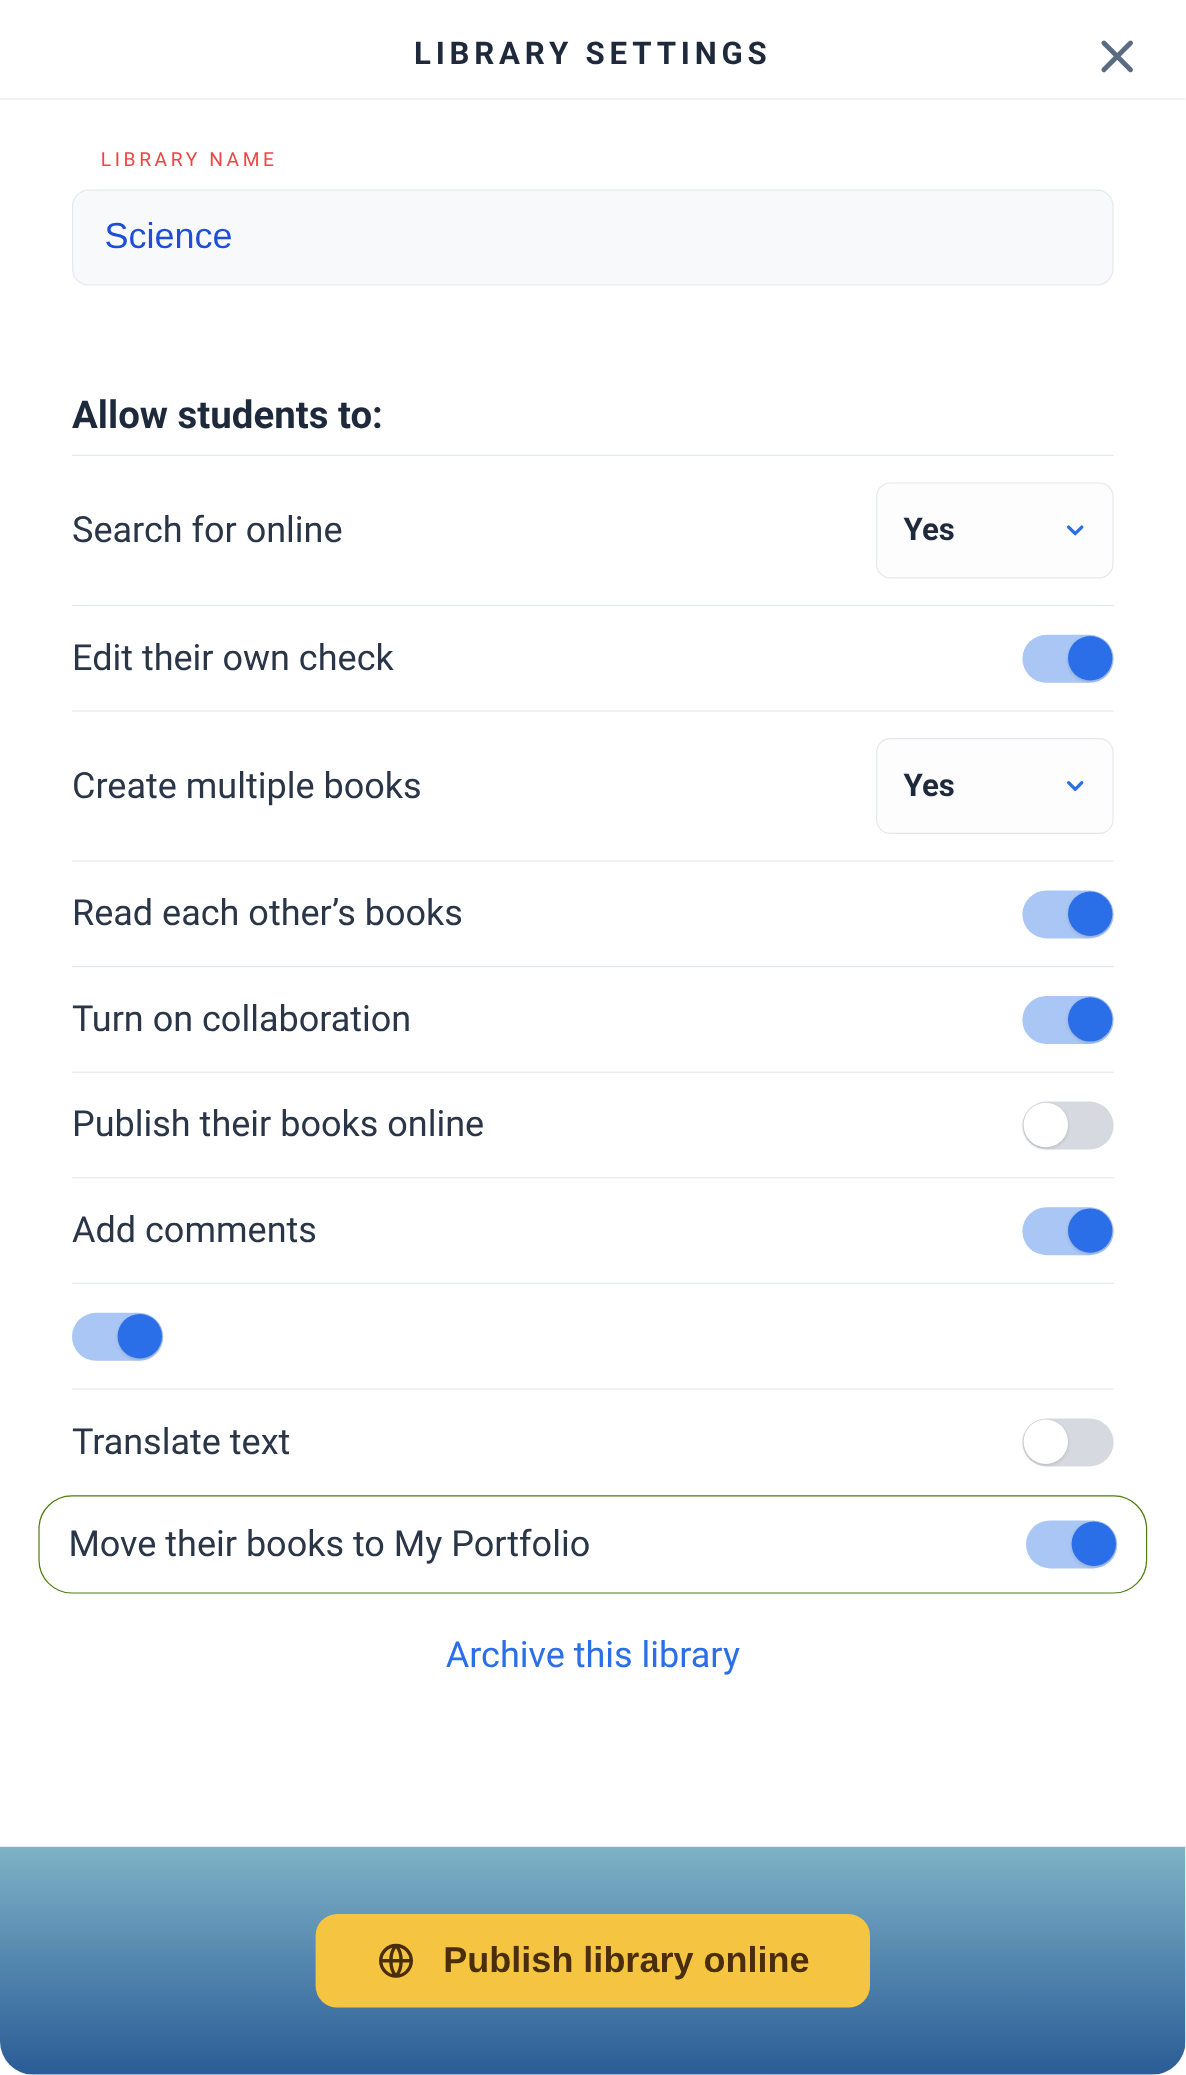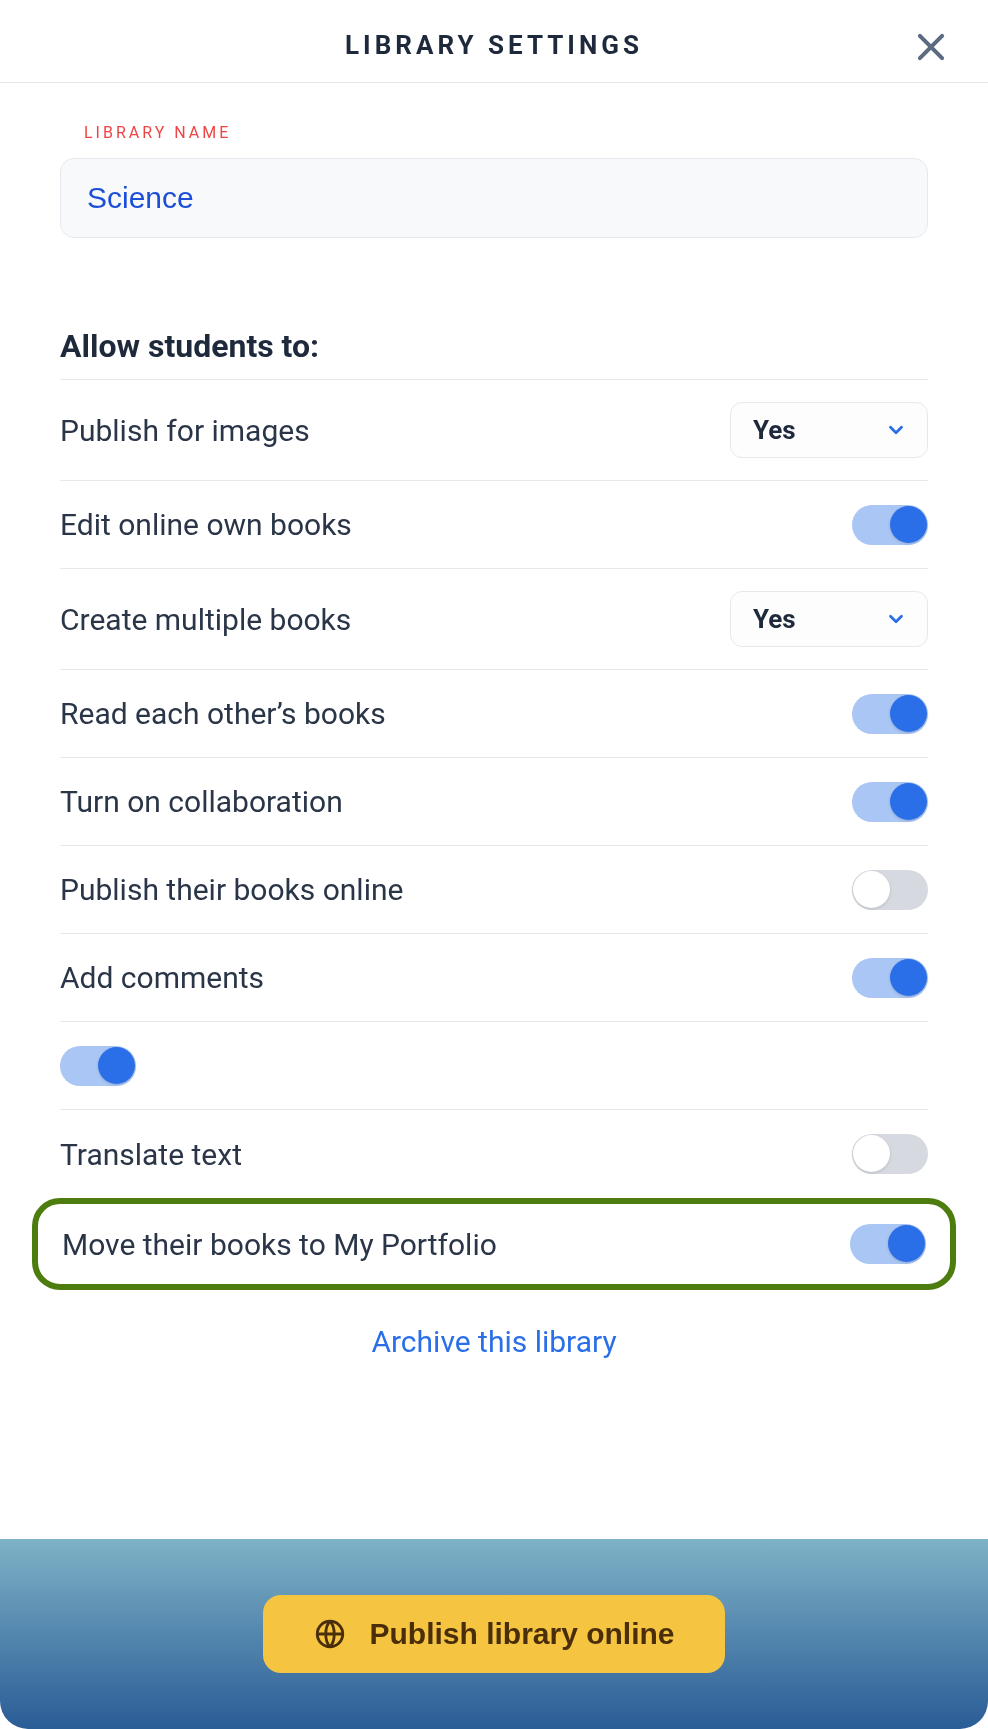--- a/index.html
+++ b/index.html
@@ -86,21 +86,21 @@
   border-bottom: 1px solid #e5e8ed;
   min-height: 88px;
 }
 .row-last { border-bottom: none; }
 .row-label {
   font-size: 30px;
   color: #2a3648;
 }
 .select {
   width: 198px;
-  height: 56px;
+  height: 80px;
   border: 1px solid #e5e8ed;
   border-radius: 12px;
   background: #fdfdfe;
   display: flex;
   align-items: center;
   justify-content: space-between;
   padding: 0 20px 0 22px;
   cursor: pointer;
 }
 .select-value {
@@ -126,21 +126,21 @@
   position: absolute;
   top: 1px;
   width: 37px;
   height: 37px;
   border-radius: 50%;
   box-shadow: 0 1px 3px rgba(0,0,0,0.15);
 }
 .toggle.on .knob { right: 1px; background: #2b6fe8; }
 .toggle.off .knob { left: 1px; background: #fff; }
 .highlight-row {
-  border: 6px solid #4d7c0f;
+  border: 1px solid #4d7c0f;
   border-radius: 28px;
   padding: 20px 24px 20px 24px;
   margin: 0 -28px;
   display: flex;
   align-items: center;
   justify-content: space-between;
 }
 .archive-link {
   text-align: center;
   font-size: 30px;
@@ -186,31 +186,31 @@
   <div class="body">
 
     <div class="field-label">LIBRARY NAME</div>
     <input type="text" class="text-input" value="Science" style="">
 
     <div class="section-title">Allow students to:</div>
 
     <div class="settings-list">
 
       <div class="row">
-        <div class="row-label">Publish for images</div>
+        <div class="row-label">Search for online</div>
         <div class="select">
           <span class="select-value">Yes</span>
           <svg class="select-chevron" viewBox="0 0 24 24">
               <path d="M6 9 L12 15 L18 9" stroke="currentColor" stroke-width="3" fill="none" stroke-linecap="round" stroke-linejoin="round"></path>
             </svg>
         </div>
       </div>
 
       <div class="row">
-        <div class="row-label">Edit online own books</div>
+        <div class="row-label">Edit their own check</div>
         <div class="toggle on">
             <div class="knob"></div>
           </div>
       </div>
 
       <div class="row">
         <div class="row-label">Create multiple books</div>
         <div class="select">
           <span class="select-value">Yes</span>
           <svg class="select-chevron" viewBox="0 0 24 24">

